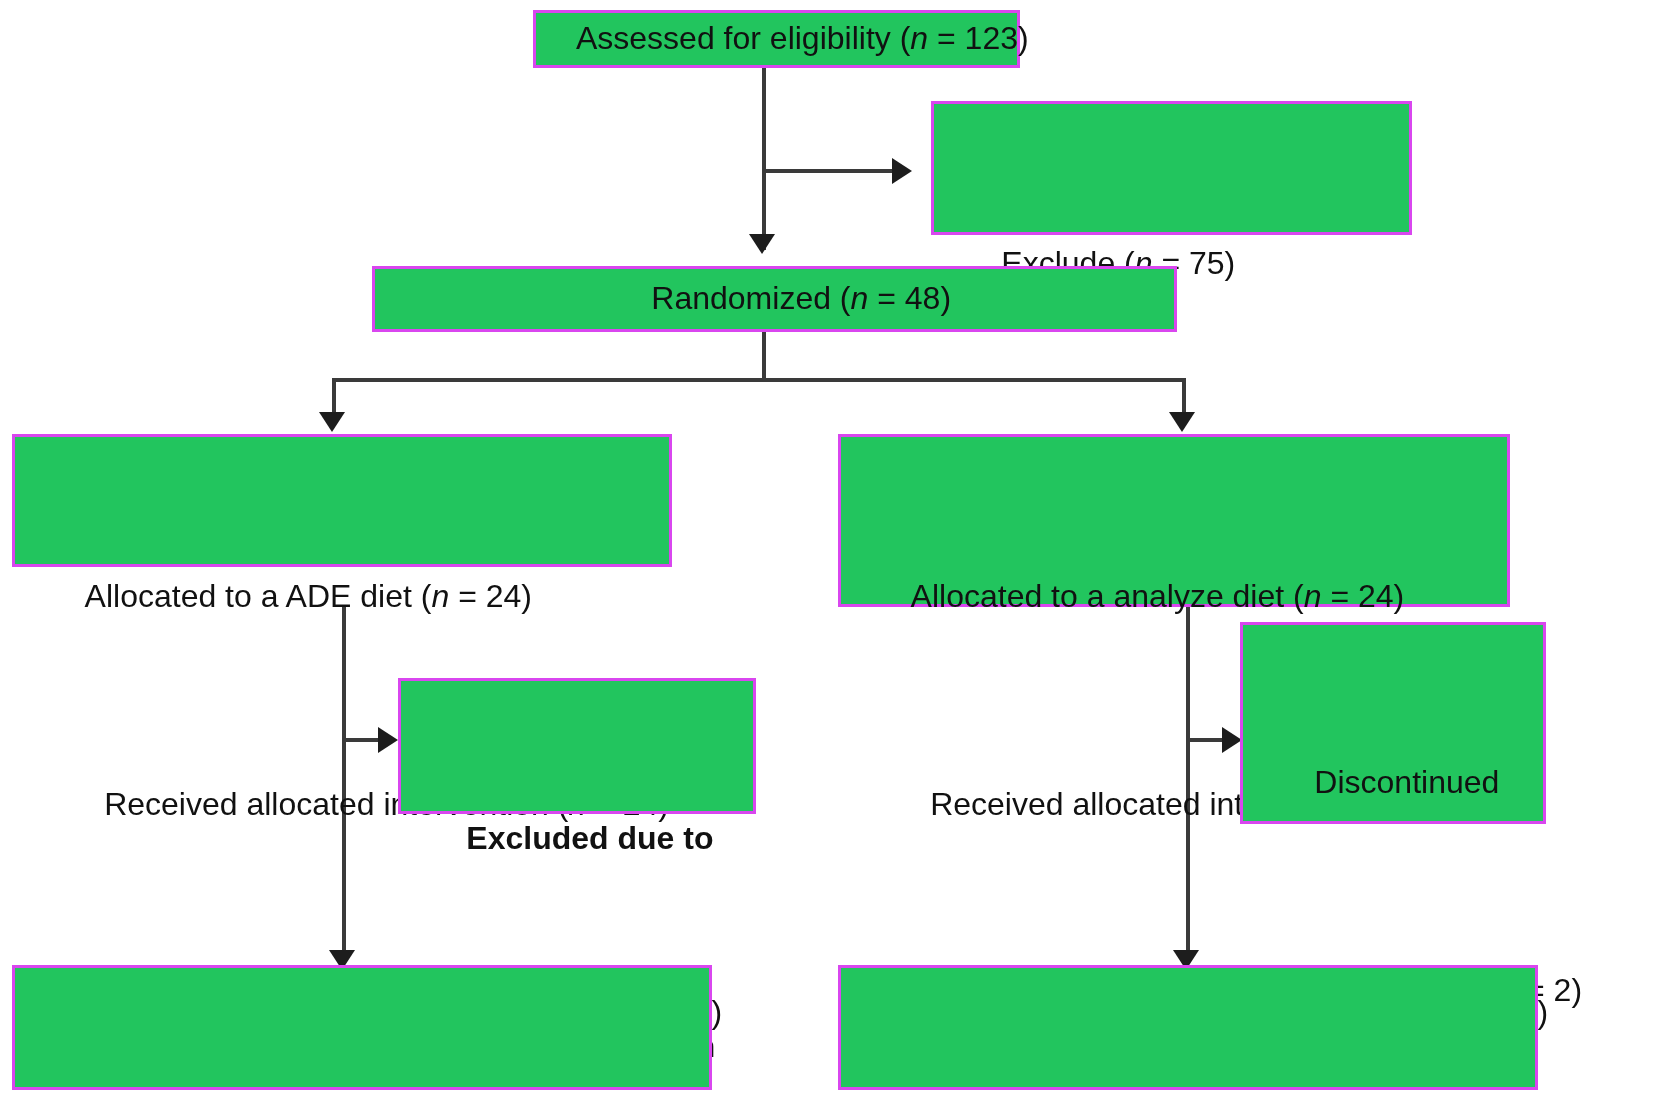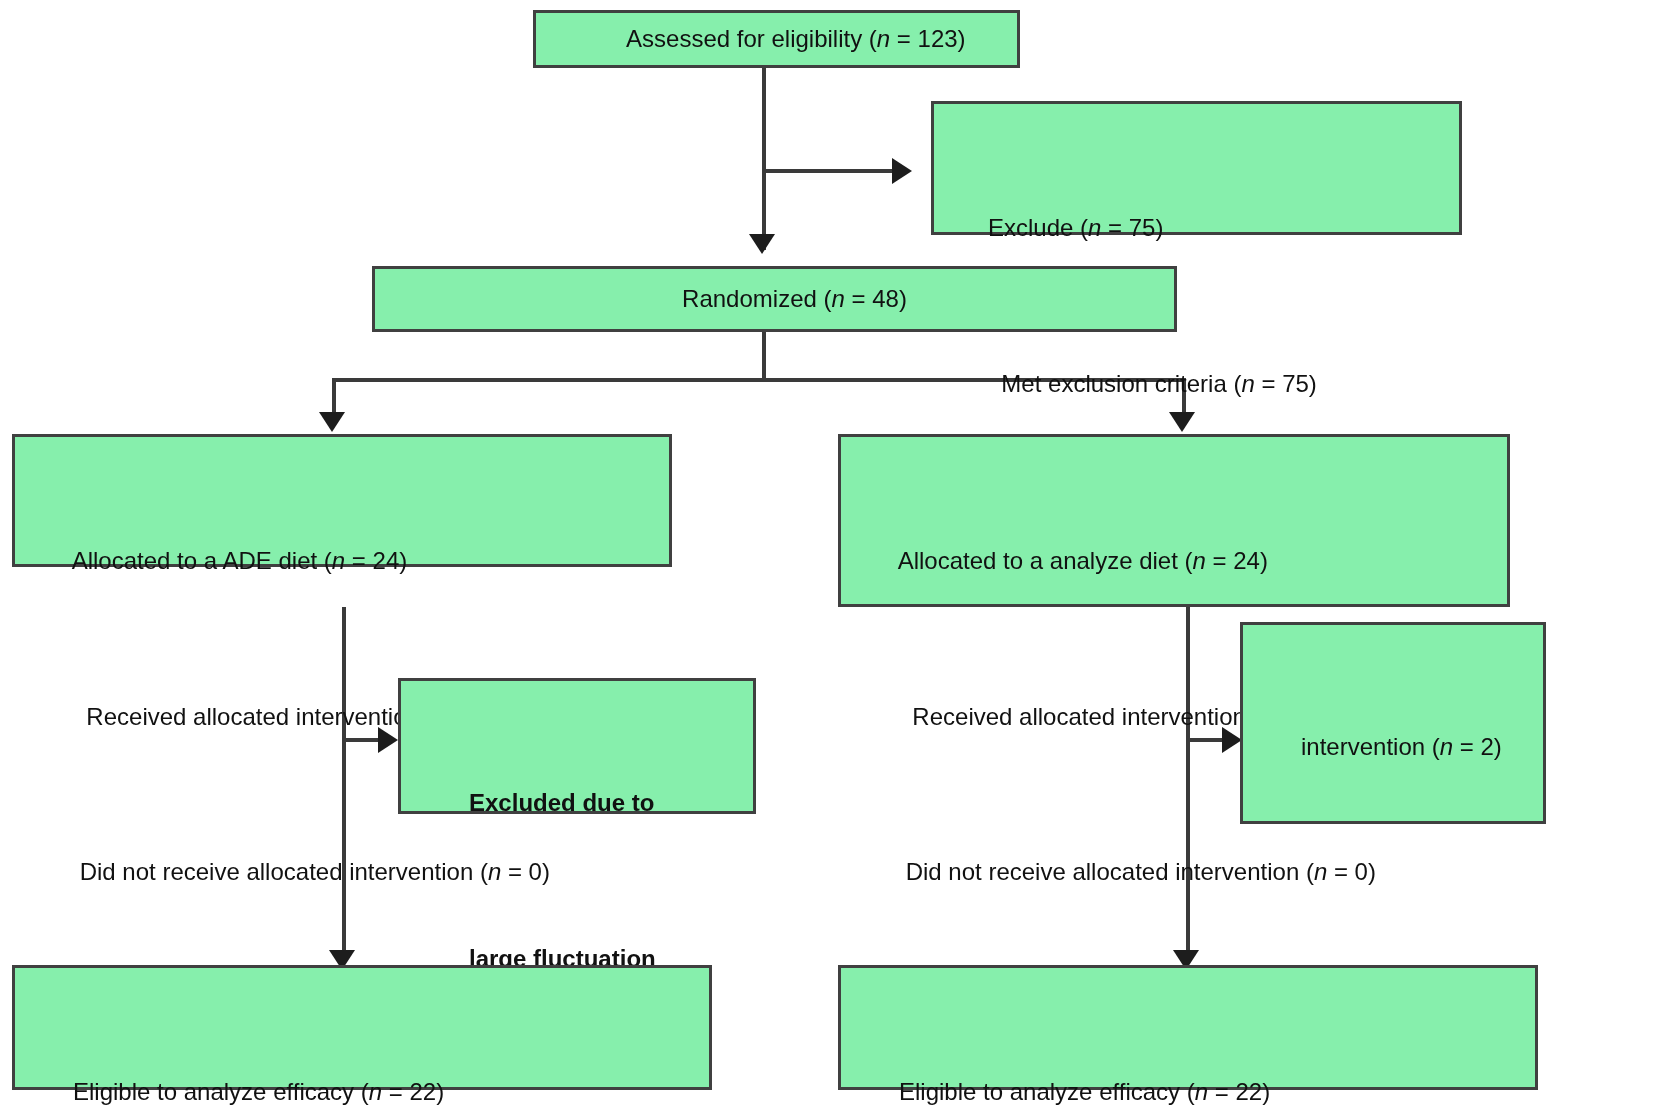--- a/index.html
+++ b/index.html
@@ -12,24 +12,24 @@
     position: relative;
     width: 1678px;
     height: 1105px;
     background: #ffffff;
     font-family: "Liberation Sans", sans-serif;
     overflow: hidden;
   }
   .box {
     position: absolute;
     box-sizing: border-box;
-    border: 3px solid #404040;
-    background: #86efac;
+    border: 3px solid #d946ef;
+    background: #22c55e;
     color: #111111;
-    font-size: 24px;
+    font-size: 32px;
     line-height: 1.30;
     padding: 10px 14px;
     white-space: pre-wrap;
   }
   .box.center {
     text-align: center;
     display: flex;
     align-items: center;
     justify-content: center;
     padding: 4px 10px;
@@ -101,21 +101,21 @@
 
   <div class="hline" style="left:1186px; top:738px; width:40px;"></div>
   <div class="arrow-right" style="left:1222px; top:727px;"></div>
 
   <div class="box center" style="left:533px; top:10px; width:487px; height:58px;">
     <span class="line">
       <span>Assessed for eligibility (</span><span class="ital">n</span><span> = 123)</span>
     </span>
   </div>
 
-  <div class="box" style="left:931px; top:101px; width:531px; height:134px; padding-top:14px;">
+  <div class="box" style="left:931px; top:101px; width:481px; height:134px; padding-top:14px;">
     <span class="line">
       <span>Exclude (</span><span class="ital">n</span><span> = 75)</span>
     </span>
     <span class="line">
       <span>  Met exclusion criteria (</span><span class="ital">n</span><span> = 75)</span>
     </span>
   </div>
 
   <div class="box center" style="left:372px; top:266px; width:805px; height:66px;">
     <span class="line">
@@ -140,31 +140,34 @@
       <span>Allocated to a analyze diet (</span><span class="ital">n</span><span> = 24)</span>
     </span>
     <span class="line">
       <span>  Received allocated intervention (</span><span class="ital">n</span><span> = 24)</span>
     </span>
     <span class="line">
       <span> Did not receive allocated intervention (</span><span class="ital">n</span><span> = 0)</span>
     </span>
   </div>
 
-  <div class="box" style="left:398px; top:678px; width:358px; height:136px; padding-top:12px; padding-left:28px;font-weight:bold;">
+  <div class="box" style="left:398px; top:678px; width:358px; height:136px; padding-top:12px; padding-left:12px;font-weight:bold;">
     <span class="line">
       <span>Excluded due to</span><span class="ital"></span><span></span>
     </span>
     <span class="line">
       <span>large fluctuation</span><span class="ital"></span><span></span>
     </span>
     
   </div>
 
   <div class="box" style="left:1240px; top:622px; width:306px; height:202px; padding-top:12px; padding-left:18px;">
+    <span class="line">
+      <span>Discontinued</span><span class="ital"></span><span></span>
+    </span>
     <span class="line">
       <span>intervention (</span><span class="ital">n</span><span> = 2)</span>
     </span>
     
     
     
   </div>
 
   <div class="box" style="left:12px; top:965px; width:700px; height:125px; padding-top:14px; padding-left:18px;">
     <span class="line">

